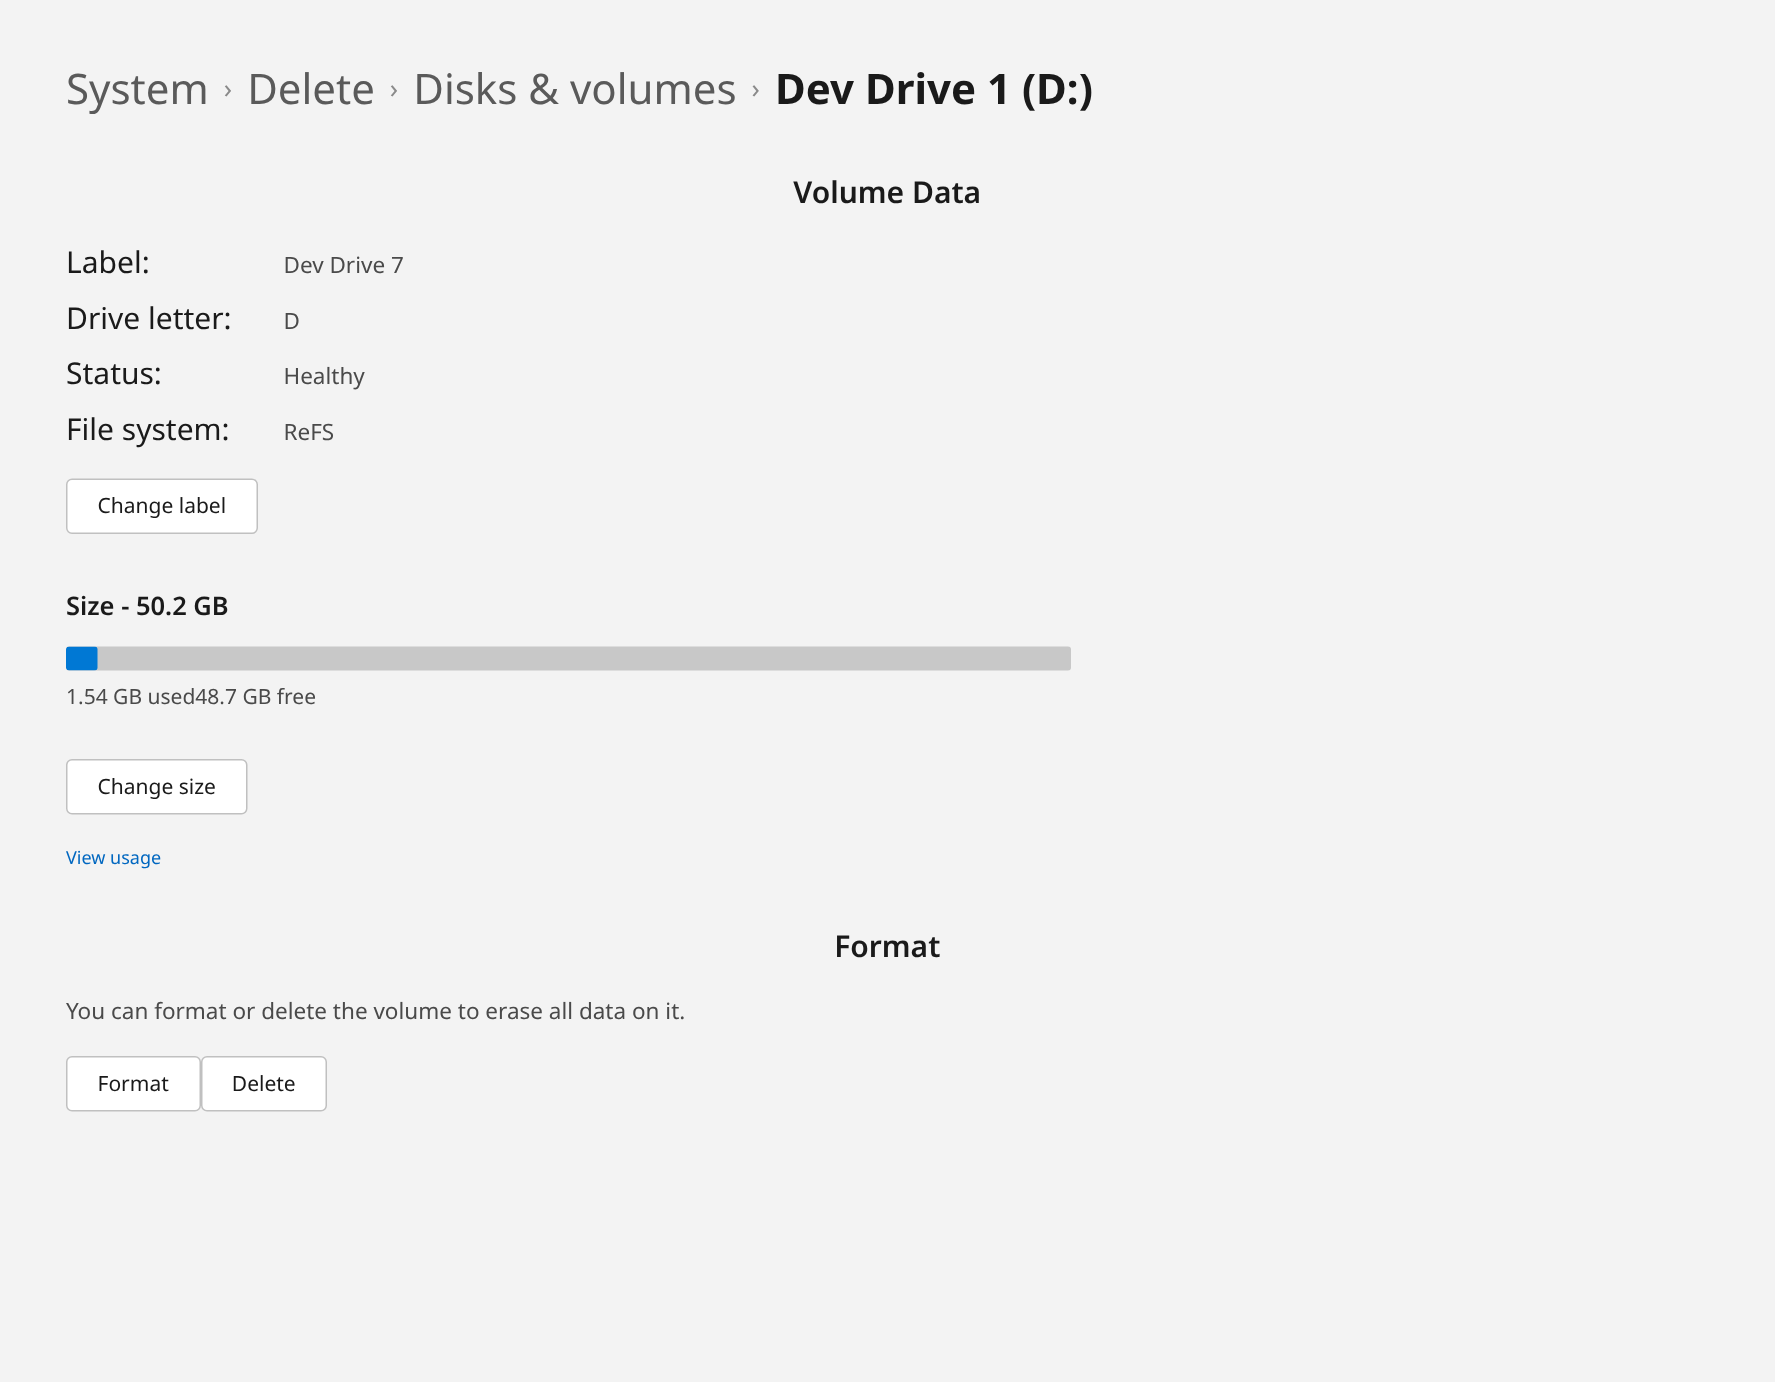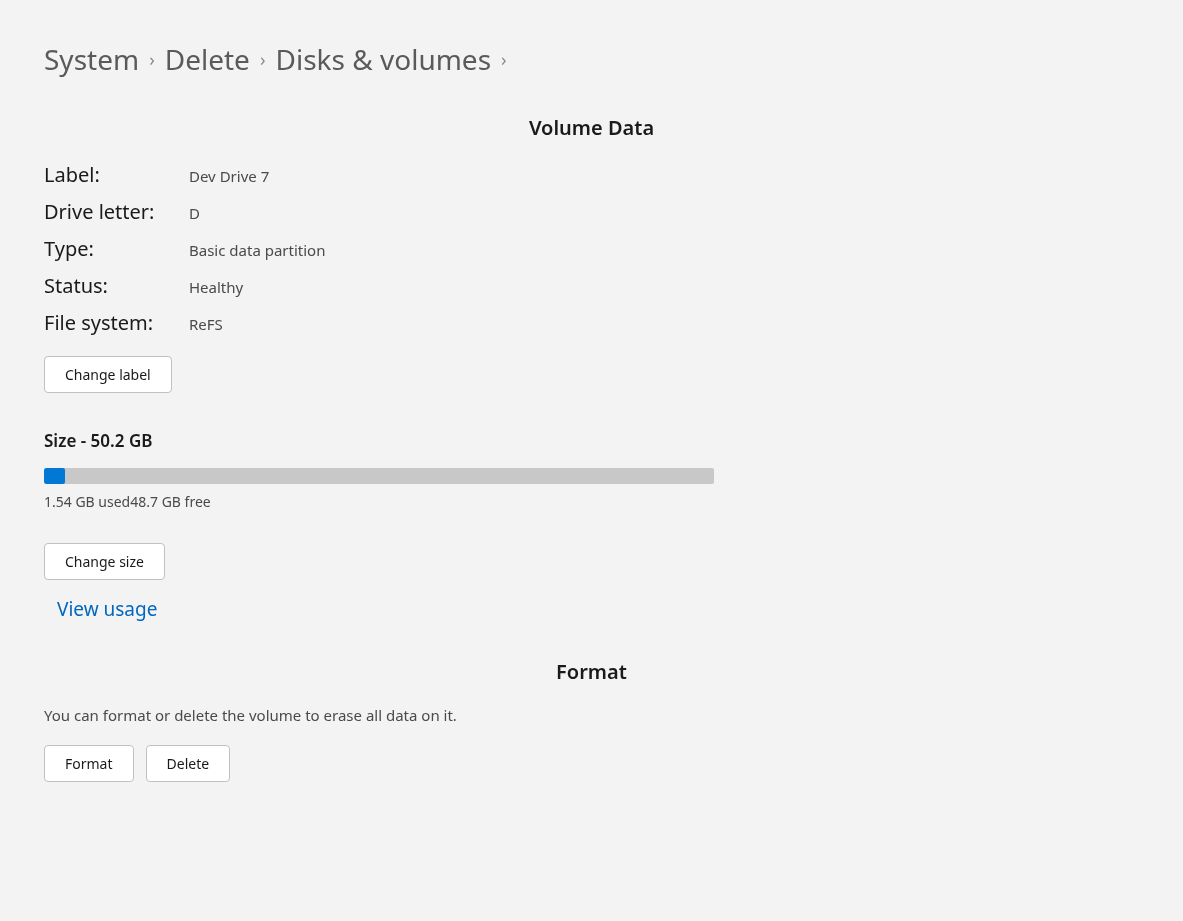--- a/index.html
+++ b/index.html
@@ -67,21 +67,20 @@
       font-weight: 400;
     }
 
     .property-value {
       font-size: 15px;
       color: #4a4a4a;
     }
 
     .button-group {
       display: flex;
-      gap: 12px;
       margin-top: 20px;
     }
 
     .btn {
       background-color: #ffffff;
       border: 1px solid #c0c0c0;
       border-radius: 4px;
       padding: 8px 20px;
       font-size: 14px;
       font-family: 'Segoe UI', system-ui, -apple-system, sans-serif;
@@ -123,23 +122,22 @@
     }
 
     .storage-label {
       font-size: 14px;
       color: #4a4a4a;
     }
 
     .link {
       color: #0067c0;
       text-decoration: none;
-      font-size: 19px;
+      font-size: 12px;
       cursor: pointer;
-      margin-left: 13px;
     }
 
     .format-section {
       margin-top: 24px;
     }
 
     .format-description {
       font-size: 15px;
       color: #4a4a4a;
       margin-bottom: 20px;
@@ -149,39 +147,36 @@
 </head>
 <body>
 
 <nav class="breadcrumb">
   <span class="breadcrumb-item">System</span>
   <span class="breadcrumb-separator">›</span>
   <span class="breadcrumb-item">Delete</span>
   <span class="breadcrumb-separator">›</span>
   <span class="breadcrumb-item">Disks &amp; volumes</span>
   <span class="breadcrumb-separator">›</span>
+  <span class="breadcrumb-item active">Dev Drive 1 (D:)</span>
 </nav>
 
 <section class="volume-data-section">
   <h2 class="section-title">Volume Data</h2>
 
   <div class="property-row">
     <span class="property-label">Label:</span>
     <span class="property-value">Dev Drive 7</span>
   </div>
 
   <div class="property-row">
     <span class="property-label">Drive letter:</span>
     <span class="property-value">D</span>
   </div>
 
-  <div class="property-row">
-    <span class="property-label">Type:</span>
-    <span class="property-value">Basic data partition</span>
-  </div>
 
   <div class="property-row">
     <span class="property-label">Status:</span>
     <span class="property-value">Healthy</span>
   </div>
 
   <div class="property-row">
     <span class="property-label">File system:</span>
     <span class="property-value">ReFS</span>
   </div>

